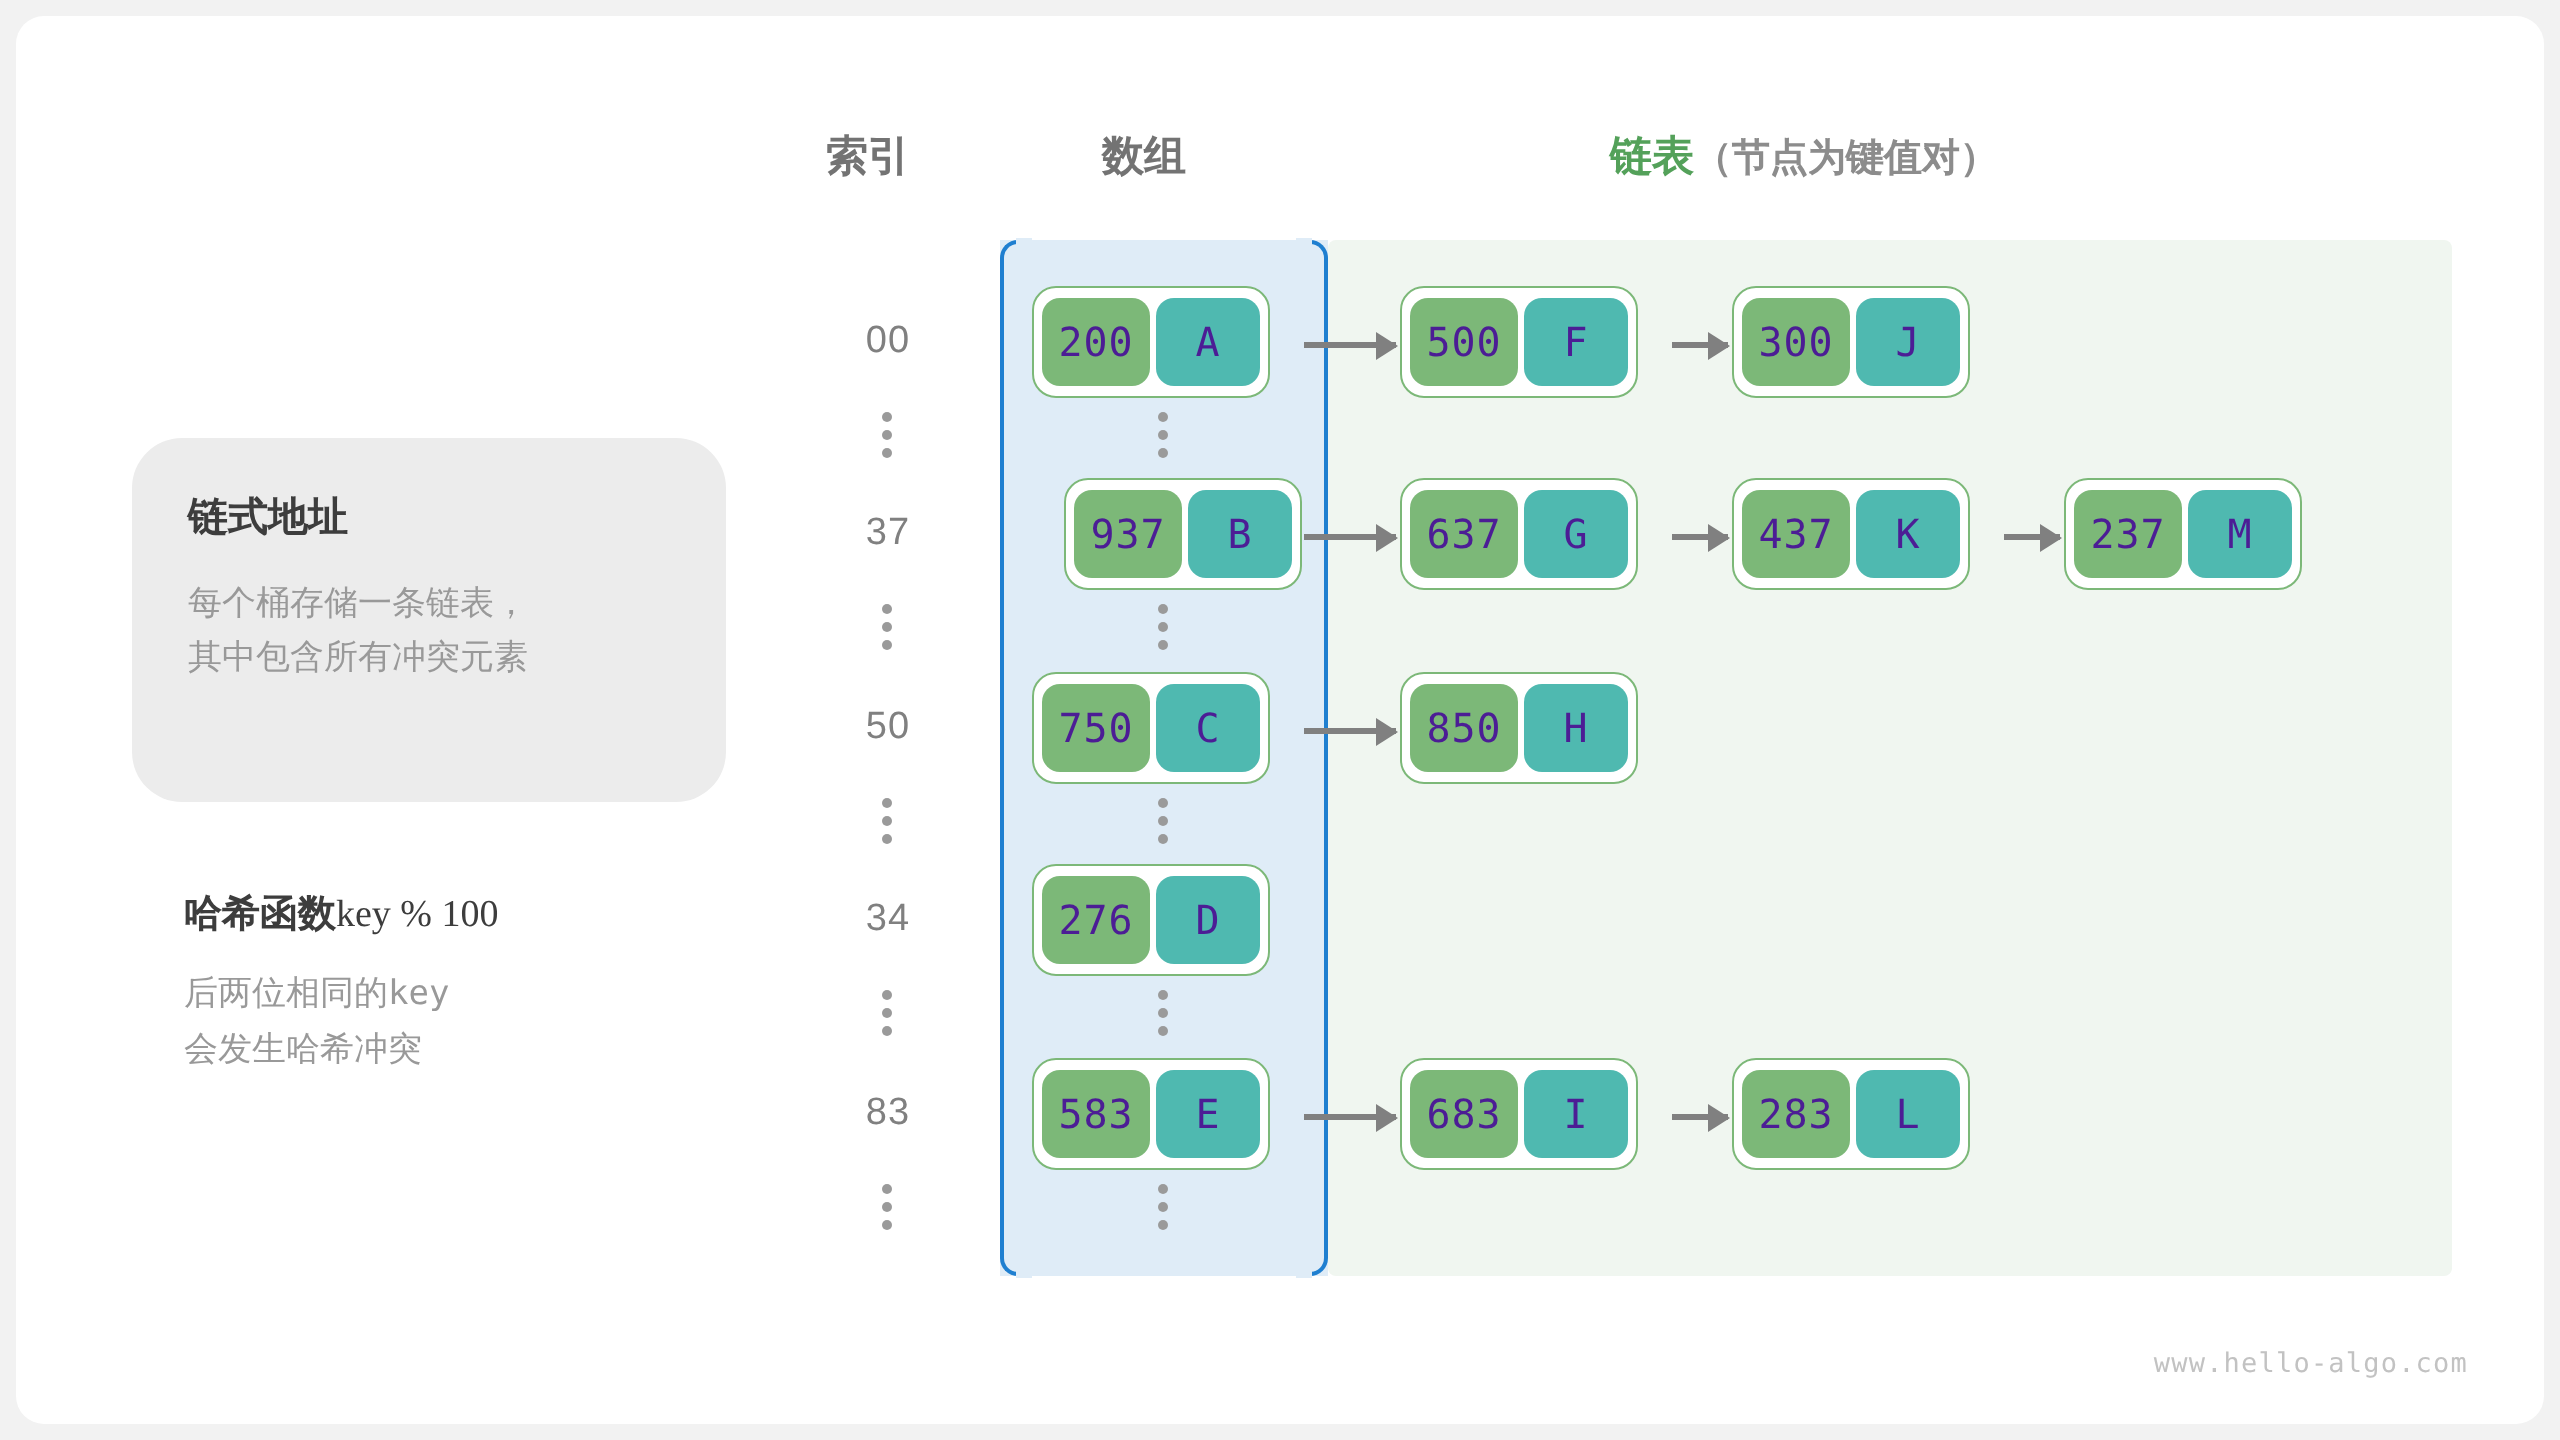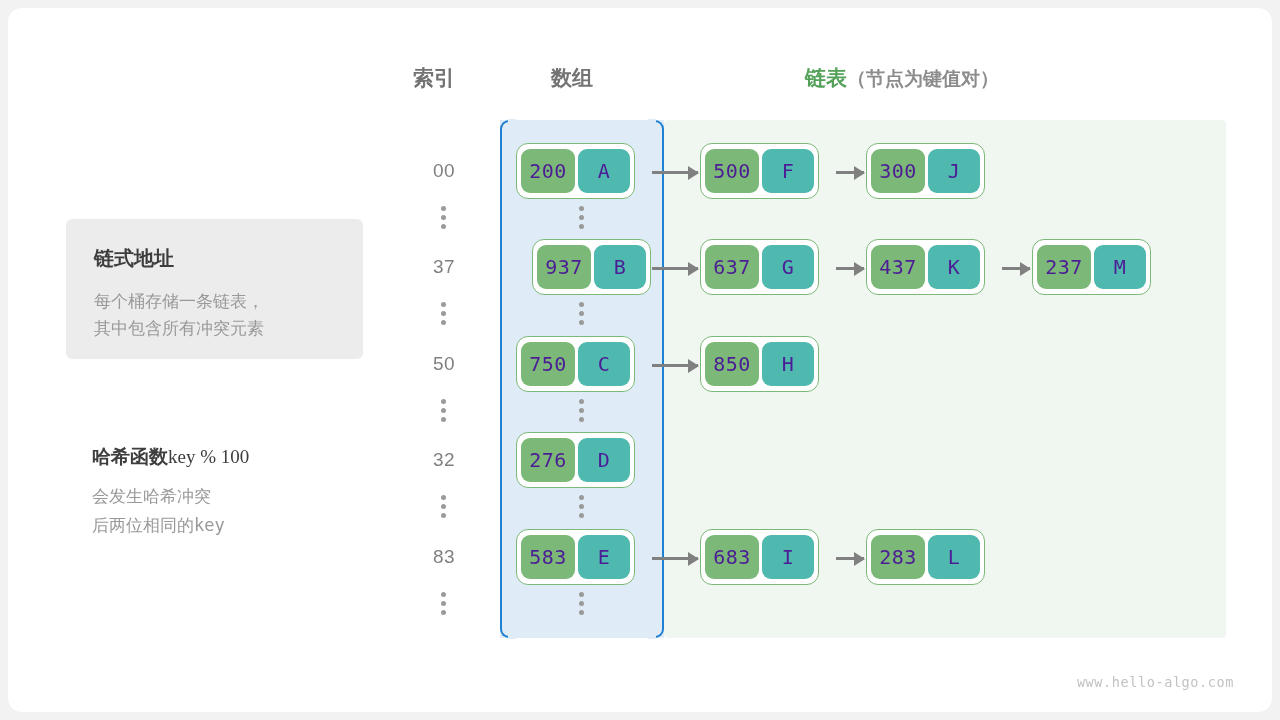--- a/index.html
+++ b/index.html
@@ -170,23 +170,23 @@
     border-radius: 50%;
     background: #9a9a9a;
   }
 
   
   .info-card {
     position: absolute;
     left: 58px;
     top: 211px;
     width: 297px;
-    height: 140px;
+    height: 182px;
     background: #ececec;
-    border-radius: 6px;
+    border-radius: 25px;
     padding: 26px 28px;
   }
   .info-title {
     font-size: 20px;
     font-weight: bold;
     color: #3d3d3d;
     margin-bottom: 16px;
   }
   .info-body {
     font-size: 17px;
@@ -288,21 +288,21 @@
         <div class="idx" style="top: 345px;">50</div>
         <div class="node" style="left: 508px; top: 328px;">
           <div class="cell key">750</div>
           <div class="cell val">C</div>
         </div>
         <div class="arrow" style="left: 644px; width: 46px; top: 356px;"></div>
         <div class="node" style="left: 692px; top: 328px;">
           <div class="cell key">850</div>
           <div class="cell val">H</div>
         </div>
-        <div class="idx" style="top: 441px;">32</div>
+        <div class="idx" style="top: 441px;">34</div>
         <div class="node" style="left: 508px; top: 424px;">
           <div class="cell key">276</div>
           <div class="cell val">D</div>
         </div>
         <div class="idx" style="top: 538px;">83</div>
         <div class="node" style="left: 508px; top: 521px;">
           <div class="cell key">583</div>
           <div class="cell val">E</div>
         </div>
         <div class="arrow" style="left: 644px; width: 46px; top: 549px;"></div>
@@ -371,20 +371,20 @@
       <div class="info-title">链式地址</div>
       <div class="info-body">
         <div>每个桶存储一条链表，</div>
         <div>其中包含所有冲突元素</div>
       </div>
     </div>
 
     <div class="note">
       <div class="note-title"><span>哈希函数</span><span class="mono">key % 100</span></div>
       <div class="note-body">
+        <div><span>后两位相同的</span><span class="mono">key</span></div>
         <div>会发生哈希冲突</div>
-        <div><span>后两位相同的</span><span class="mono">key</span></div>
       </div>
     </div>
 
     <div class="watermark">www.hello-algo.com</div>
   </div>
 </div>
 
 </body></html>

